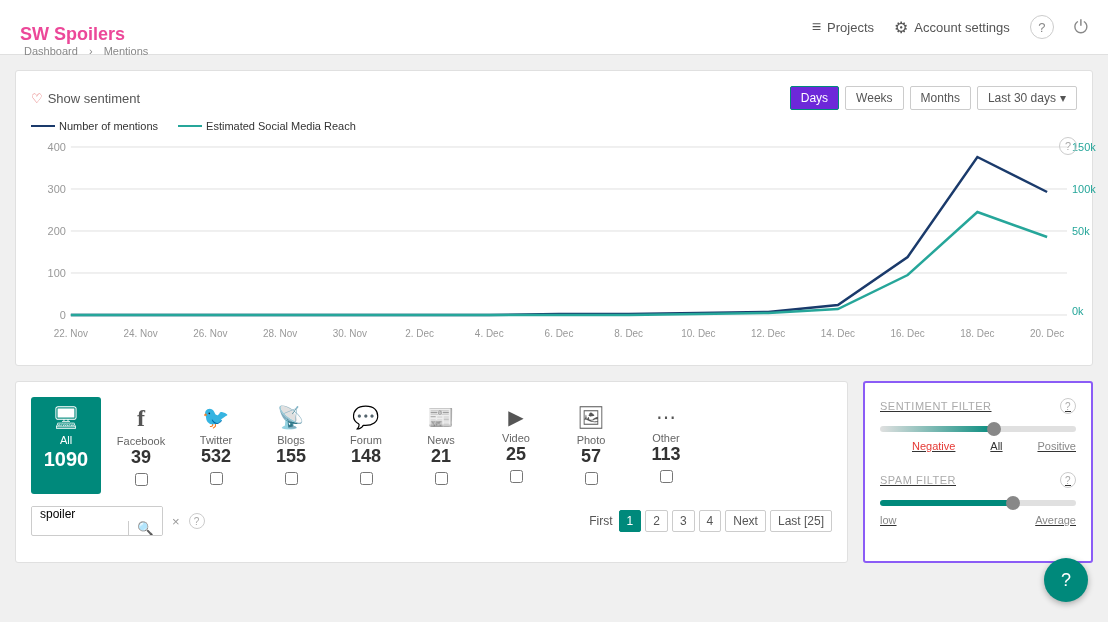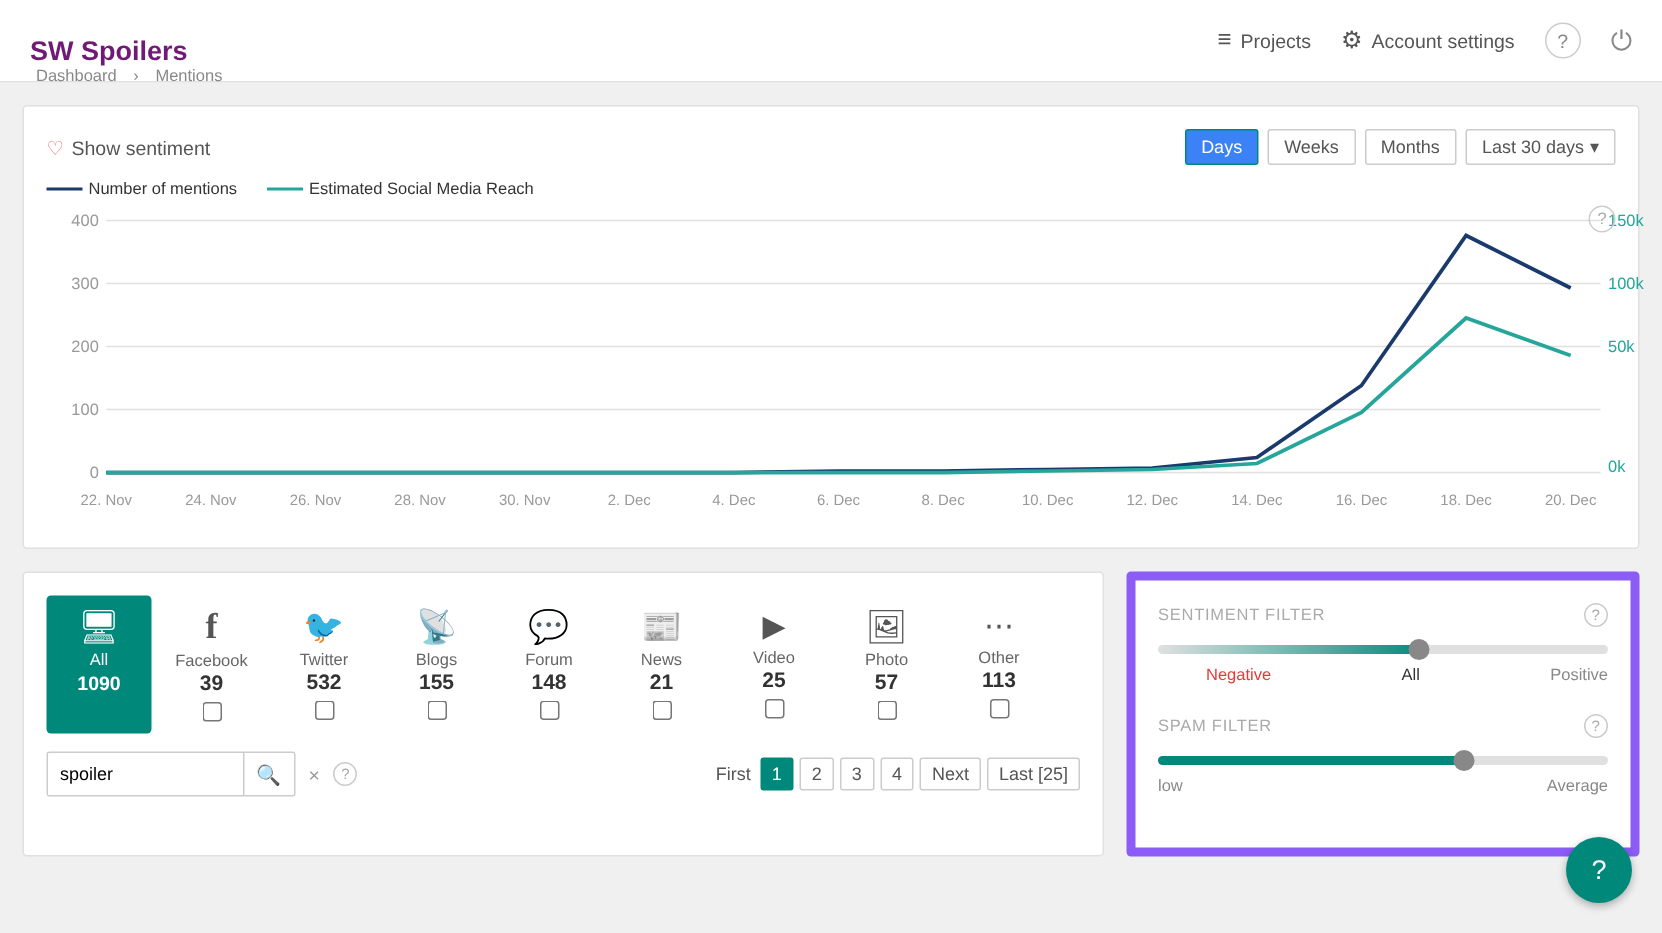--- a/index.html
+++ b/index.html
@@ -11,21 +11,21 @@
       border-bottom: 1px solid #e0e0e0;
       padding: 8px 20px;
       display: flex;
       align-items: center;
       justify-content: space-between;
       height: 55px;
     }
     .header-left .app-title {
       font-size: 18px;
       font-weight: bold;
-      color: #701a75;
+      color: #ec4899;
       margin-top: 26px;
     }
     .header-left .breadcrumb {
       font-size: 11px;
       color: #888;
     }
     .header-left .breadcrumb span { margin: 0 4px; }
     .header-right {
       display: flex;
       align-items: center;
@@ -75,21 +75,21 @@
     .time-btn {
       padding: 4px 10px;
       border: 1px solid #ccc;
       background: #fff;
       cursor: pointer;
       font-size: 12px;
       border-radius: 2px;
       color: #555;
     }
     .time-btn.active {
-      background: #3b82f6;
+      background: #6d28d9;
       color: #fff;
       border-color: #00897b;
     }
     .last-days-btn {
       padding: 4px 10px;
       border: 1px solid #ccc;
       background: #fff;
       cursor: pointer;
       font-size: 12px;
       border-radius: 2px;
@@ -175,21 +175,21 @@
     }
     .source-item .source-icon {
       font-size: 22px;
       margin-bottom: 3px;
     }
     .source-item .source-label {
       font-size: 11px;
       color: #666;
     }
     .source-item .source-count {
-      font-size: 14px;
+      font-size: 18px;
       font-weight: bold;
       color: #333;
     }
     .source-item.active .source-count {
       color: #fff;
     }
     .source-item .source-all-label {
       font-size: 11px;
       font-weight: normal;
       margin-bottom: 2px;
@@ -202,20 +202,21 @@
       align-items: center;
       justify-content: space-between;
     }
     .search-box {
       display: flex;
       align-items: flex-end;
       border: 1px solid #ccc;
       border-radius: 2px;
       overflow: hidden;
       height: 30px;
+      flex-direction: column;
     }
     .search-input {
       border: none;
       outline: none;
       padding: 0 8px;
       font-size: 12px;
       width: 130px;
       height: 100%;
     }
     .search-btn {
@@ -264,24 +265,25 @@
       color: #fff;
       border-color: #00897b;
     }
     .page-text {
       color: #555;
     }
 
     
     .filter-panel {
       background: #fff;
-      border: 6px solid #8b5cf6;
+      border: 2px solid #8b5cf6;
       border-radius: 3px;
       padding: 15px;
-      width: 342px;
+      width: 230px;
+      text-decoration: underline;
     }
     .filter-section {
       margin-bottom: 20px;
     }
     .filter-title {
       font-size: 11px;
       color: #aaa;
       text-transform: uppercase;
       letter-spacing: 0.5px;
       margin-bottom: 12px;
@@ -475,21 +477,21 @@
   </div>
 
   <div class="bottom-section">
 
     <div class="mentions-panel">
       <div class="source-icons">
 
         <div class="source-item active">
           <div class="source-icon" style="font-size:22px;">🖥</div>
           <div class="source-all-label" style="font-size:11px; color:#fff;">All</div>
-          <div class="source-count" style="color:#fff; font-size:13px; font-weight:bold;">1090</div>
+          <div class="source-count" style="color:#fff; font-size:20px; font-weight:bold;">1090</div>
         </div>
 
         <div class="source-item" style="align-items:center;">
           <div class="source-icon" style="font-size:24px; font-weight:bold; font-family:serif; color:#555;">f</div>
           <div class="source-label">Facebook</div>
           <div class="source-count">39</div>
           <input type="checkbox" class="source-checkbox" style="">
         </div>
 
         <div class="source-item" style="align-items:center;">

